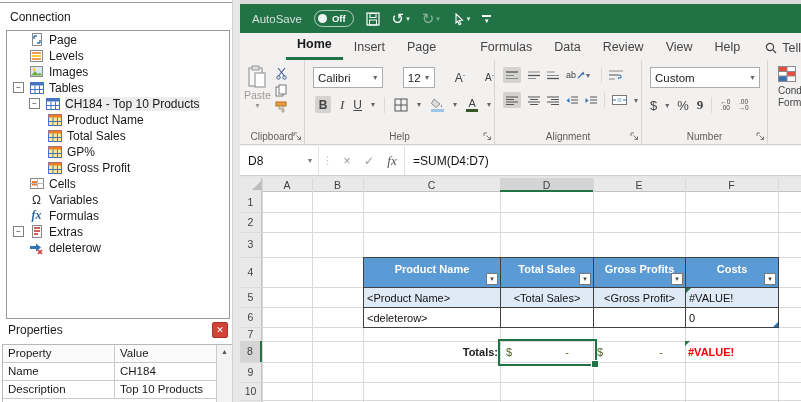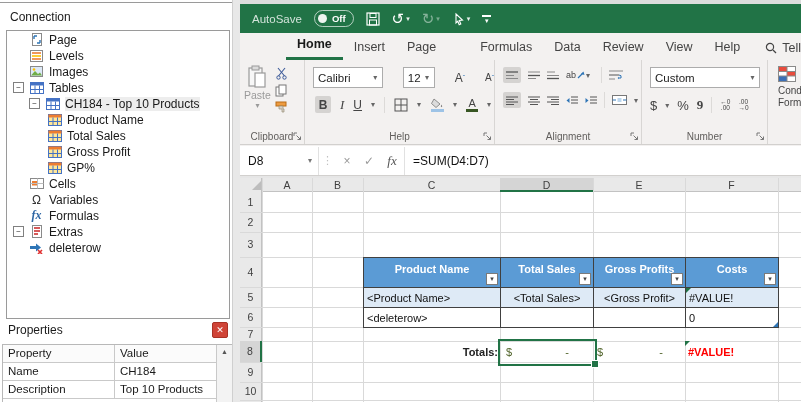--- a/index.html
+++ b/index.html
@@ -203,33 +203,33 @@
       <div class="ti" style="padding-left:40px">
         <span class="ic">
             <svg width="14" height="12" viewBox="0 0 14 12">
               <rect x="0.5" y="0.5" width="13" height="11" fill="#ffe699" stroke="#4472c4"></rect>
               <rect x="0.5" y="0.5" width="13" height="3" fill="#ed7d31"></rect>
               <line x1="5" y1="3.5" x2="5" y2="11.5" stroke="#4472c4"></line>
               <line x1="9.5" y1="3.5" x2="9.5" y2="11.5" stroke="#4472c4"></line>
               <line x1="0.5" y1="7.5" x2="13.5" y2="7.5" stroke="#4472c4"></line>
             </svg>
           </span>
-        <span class="lbl">Gross Profit</span>
+        <span class="lbl">GP%</span>
       </div>
       <div class="ti" style="padding-left:40px">
         <span class="ic">
             <svg width="14" height="12" viewBox="0 0 14 12">
               <rect x="0.5" y="0.5" width="13" height="11" fill="#ffe699" stroke="#4472c4"></rect>
               <rect x="0.5" y="0.5" width="13" height="3" fill="#ed7d31"></rect>
               <line x1="5" y1="3.5" x2="5" y2="11.5" stroke="#4472c4"></line>
               <line x1="9.5" y1="3.5" x2="9.5" y2="11.5" stroke="#4472c4"></line>
               <line x1="0.5" y1="7.5" x2="13.5" y2="7.5" stroke="#4472c4"></line>
             </svg>
           </span>
-        <span class="lbl">GP%</span>
+        <span class="lbl">Gross Profit</span>
       </div>
       <div class="ti" style="padding-left:6px">
         <span class="exp hidden"></span>
         <span class="ic">
             <svg width="14" height="11" viewBox="0 0 14 11">
               <rect x="0.5" y="0.5" width="13" height="10" fill="#fff" stroke="#8a8a8a"></rect>
               <rect x="2" y="3" width="5" height="4.5" fill="#ed7d31"></rect>
               <line x1="7.5" y1="0.5" x2="7.5" y2="10.5" stroke="#bdbdbd"></line>
               <line x1="0.5" y1="5.5" x2="13.5" y2="5.5" stroke="#bdbdbd"></line>
             </svg>

